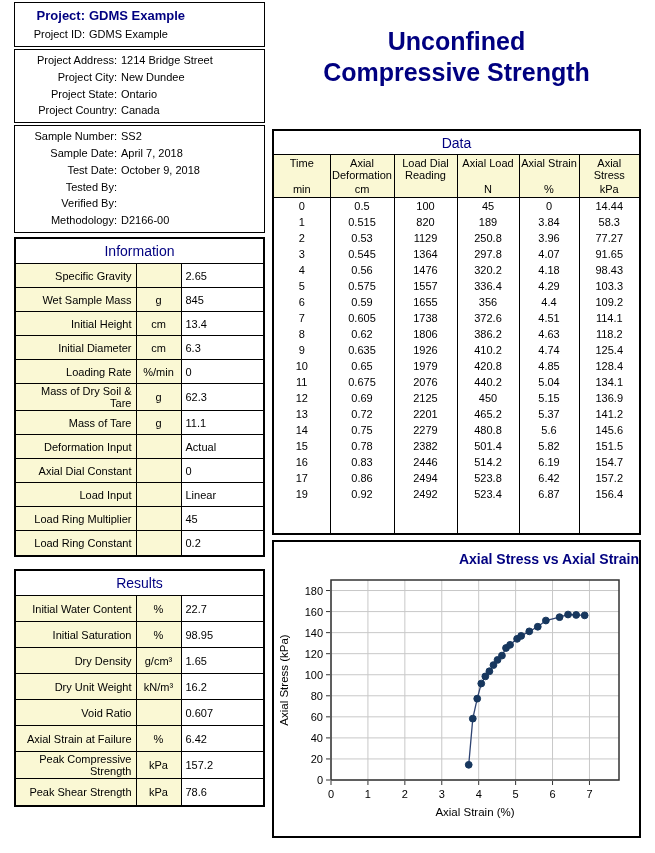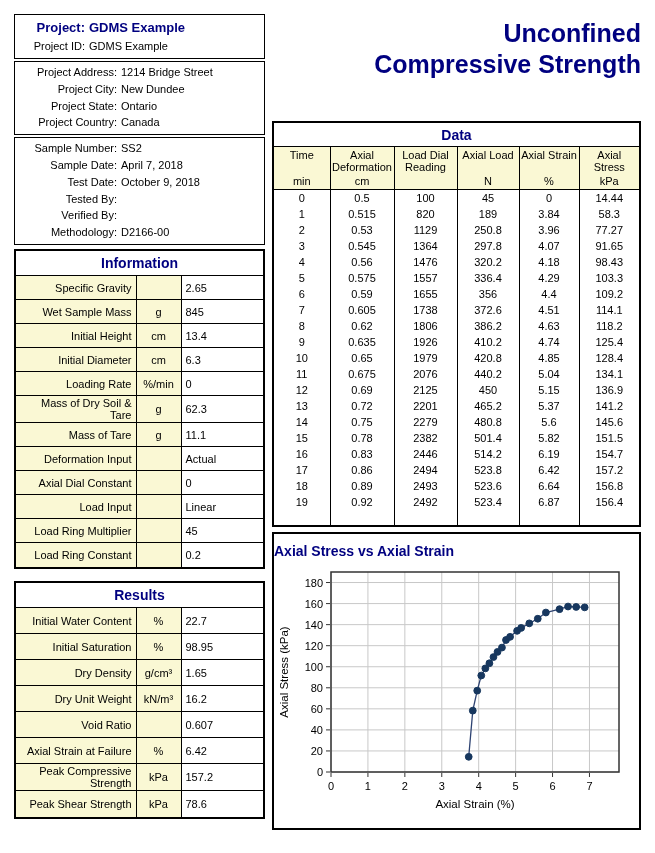--- a/index.html
+++ b/index.html
@@ -3,70 +3,70 @@
 <meta charset="utf-8">
 <style>
   * { box-sizing: border-box; }
   html,body { margin:0; padding:0; }
   body {
     width:655px; height:853px; background:#ffffff; position:relative;
     font-family:"Liberation Sans", sans-serif; font-size:11px; color:#000;
   }
 
   
-  .left-col { position:absolute; left:14px; top:14px; width:251px; }
+  .left-col { position:absolute; left:14px; top:2px; width:251px; }
   .lbox { border:1px solid #000; background:#fff; margin-bottom:2px; padding:2px 0 3px 0; }
   .frow { display:flex; line-height:16.8px; }
   .flbl { width:102px; text-align:right; flex:none; white-space:pre; }
   .fval { margin-left:4px; }
   #box-project { padding-top:3px; }
   #box-project .flbl { width:70px; }
   .proj-line1 { font-size:13px; font-weight:bold; color:#000080; line-height:20px; }
   .proj-line2 { line-height:17px; }
   #box-sample { margin-bottom:4px; }
 
   .sbox { border:2px solid #000; background:#fff; }
   .sbox-title {
-    font-size:14px; font-weight:bold; color:#000080; text-align:center;
+    font-size:14px; font-weight:normal; color:#000080; text-align:center;
     line-height:25px; height:25px; border-bottom:1px solid #000;
   }
   #box-information { margin-bottom:12px; }
   table.kv { border-collapse:collapse; width:100%; table-layout:fixed; }
   table.kv td { border-right:1px solid #000; border-bottom:1px solid #000; padding:1px 4px; }
   table.kv td:last-child { border-right:none; }
   table.kv tr:last-child td { border-bottom:none; }
   table.kv col.c-l { width:120px; } table.kv col.c-u { width:45px; }
   td.kl { background:#FAF8D4; text-align:right; }
   td.ku { background:#FAF8D4; text-align:center; }
   td.kv-val { background:#fff; text-align:left; }
   #box-information table.kv td { height:24px; }
   #box-results table.kv td { height:26px; }
 
   
   .right-col { position:absolute; left:272px; top:14px; width:369px; }
   .main-title {
-    margin-top:4px; text-align:right; font-size:25px; line-height:31px;
+    margin-top:12px; text-align:center; font-size:25px; line-height:31px;
     font-weight:bold; color:#000080;
   }
   #box-data { margin-top:41px; height:406px; display:flex; flex-direction:column; }
   .dtable-wrap { flex:1; }
   table.dt { border-collapse:collapse; width:100%; height:100%; table-layout:fixed; }
   table.dt th {
     background:#FAF8D4; font-weight:normal; border-right:1px solid #000;
     border-bottom:1px solid #000; height:42px; padding:2px 1px; vertical-align:top;
   }
   table.dt th .hname { min-height:26px; }
   table.dt th, table.dt td { text-align:center; }
   table.dt td { border-right:1px solid #000; height:16px; padding:0; line-height:16px; }
   table.dt th:last-child, table.dt td:last-child { border-right:none; }
   table.dt tr.fill-row td { height:auto; }
 
   #box-chart { margin-top:5px; height:298px; }
   .chart-title {
-    text-align:left; font-size:14px; font-weight:bold; color:#000080;
+    text-align:right; font-size:14px; font-weight:bold; color:#000080;
     padding-top:9px; height:28px;
   }
   svg text { font-family:"Liberation Sans", sans-serif; }
 </style>
 </head>
 <body>
 
 <div class="left-col">
 
   <div class="lbox" id="box-project">
@@ -438,28 +438,20 @@
               <td>6.19</td>
               <td>154.7</td>
             </tr>
             <tr>
               <td>17</td>
               <td>0.86</td>
               <td>2494</td>
               <td>523.8</td>
               <td>6.42</td>
               <td>157.2</td>
-            </tr>
-            <tr>
-              <td>18</td>
-              <td>0.89</td>
-              <td>2493</td>
-              <td>523.6</td>
-              <td>6.64</td>
-              <td>156.8</td>
             </tr>
             <tr>
               <td>19</td>
               <td>0.92</td>
               <td>2492</td>
               <td>523.4</td>
               <td>6.87</td>
               <td>156.4</td>
             </tr>
             <tr class="fill-row">

